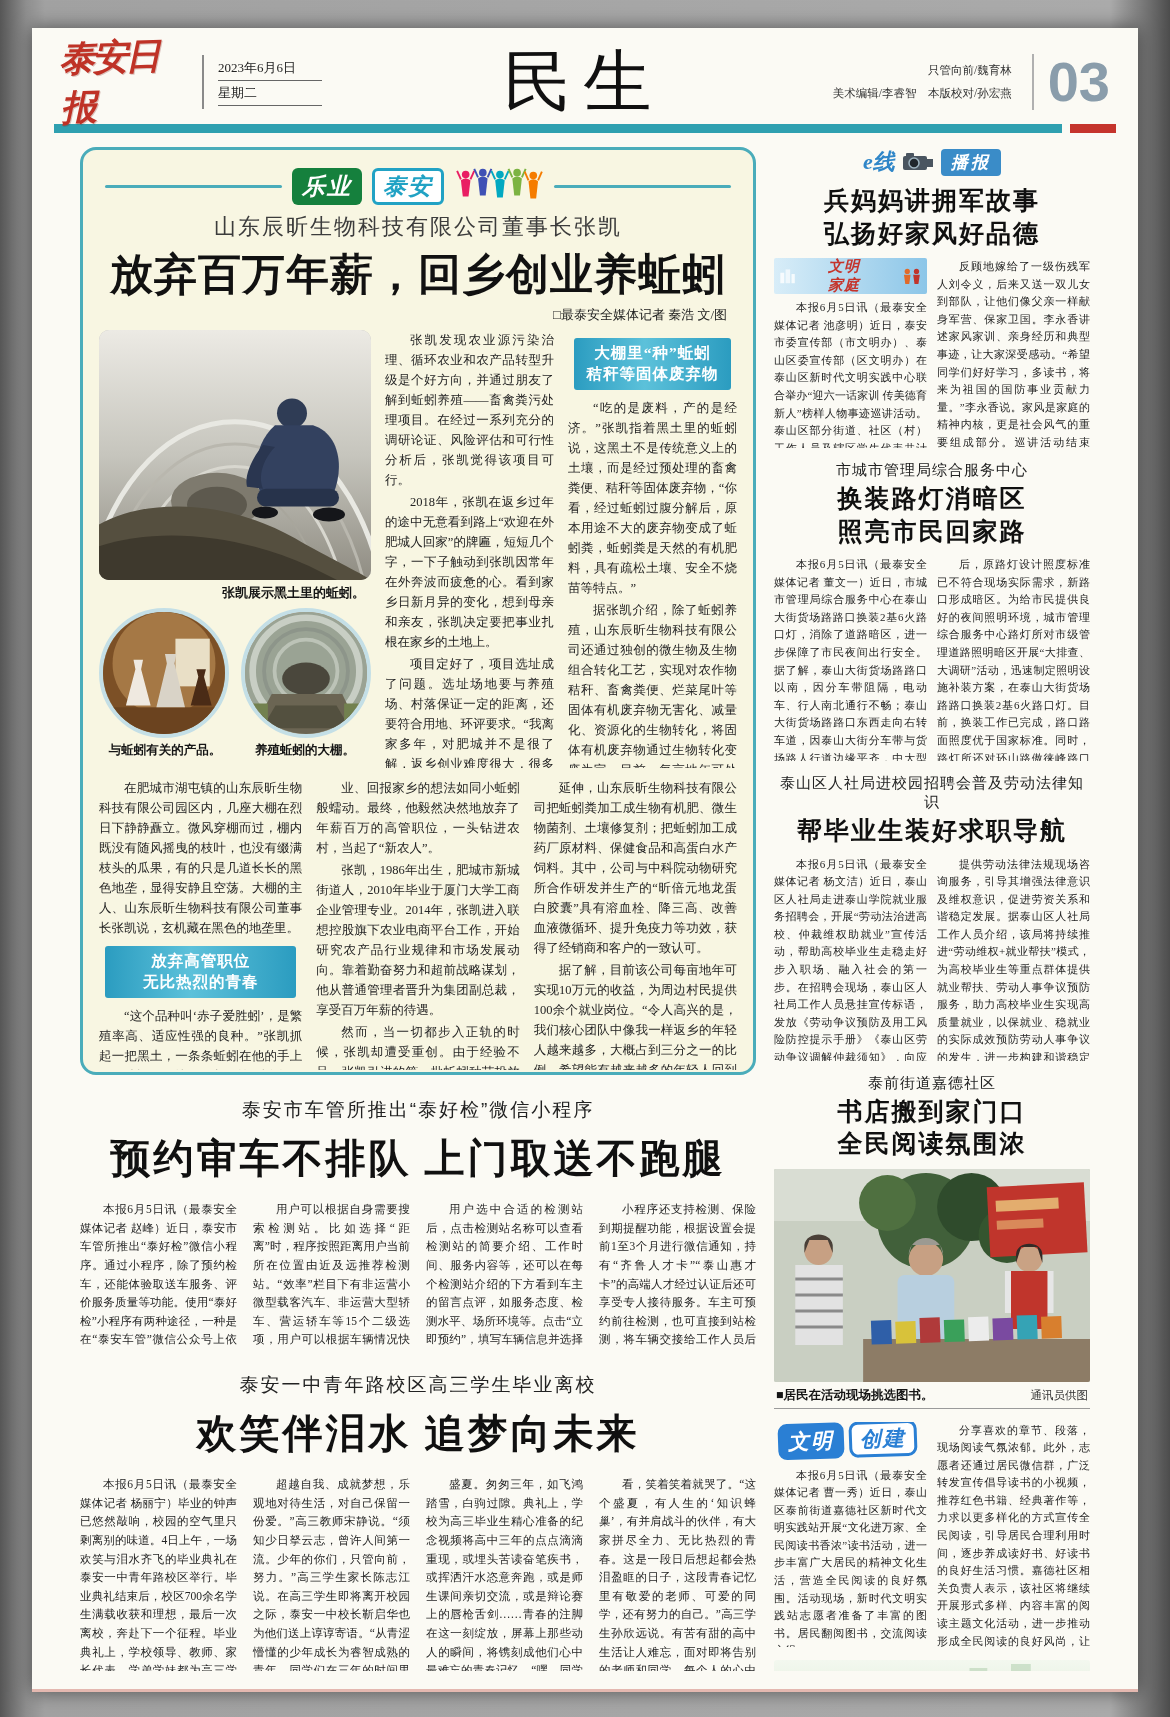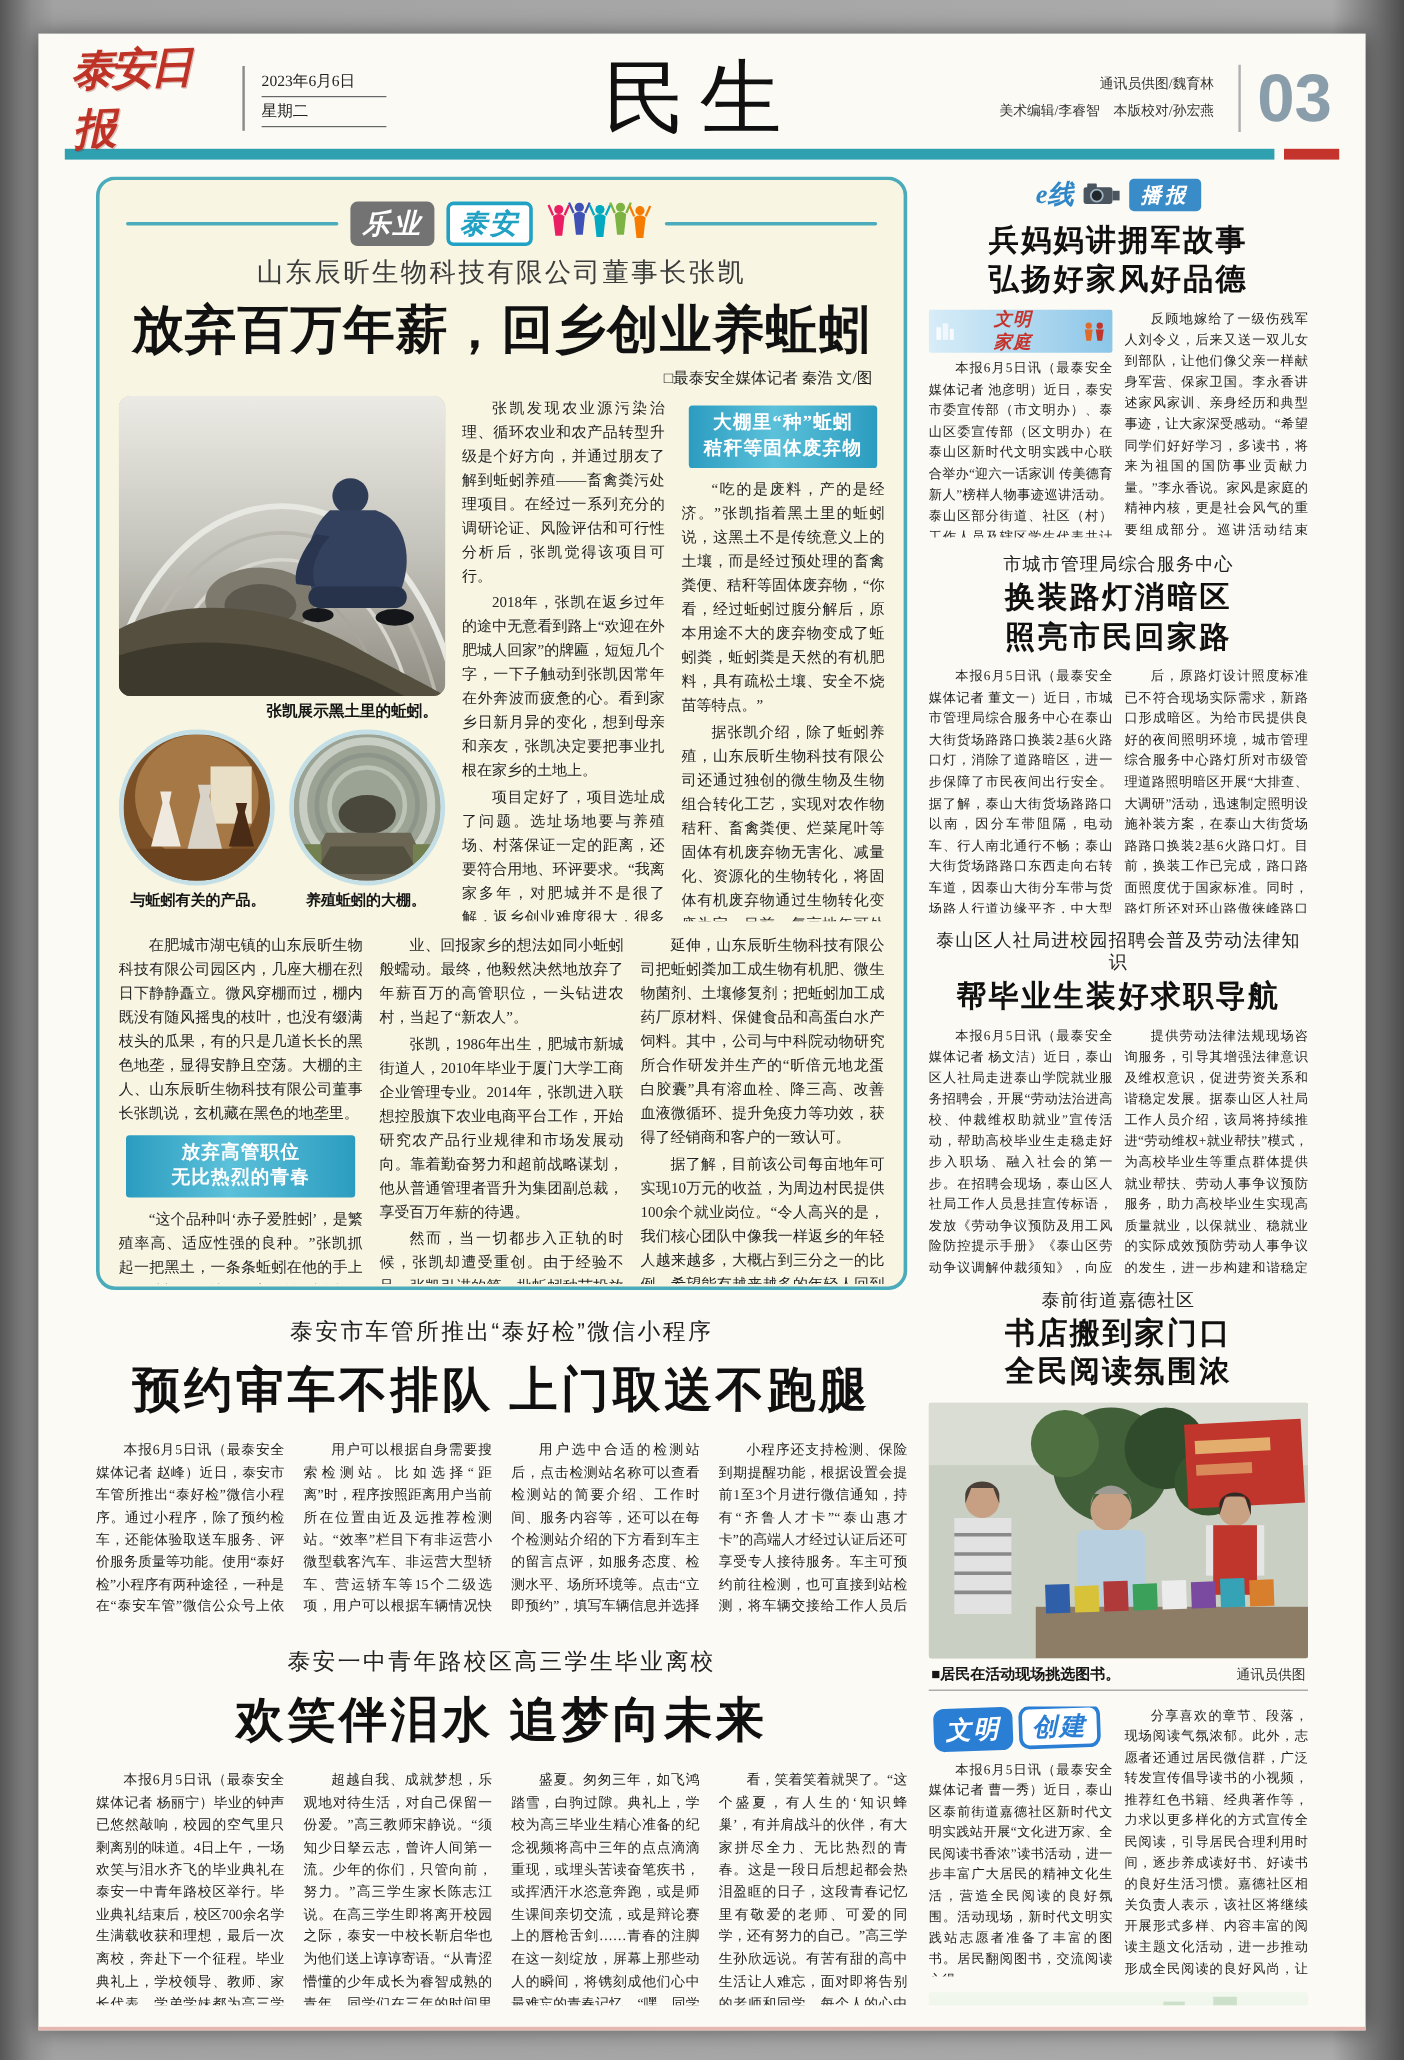--- a/index.html
+++ b/index.html
@@ -30,21 +30,21 @@
 
   
   .content { display:flex; gap:18px; margin:14px 32px 0; height:1524px; overflow:hidden; }
   .left-region { width:676px; flex-shrink:0; }
   .rail { width:316px; flex-shrink:0; }
 
   
   .feature { border:3px solid #4aacba; border-radius:16px; background:#f8f6e2; padding:12px 16px; height:928px; overflow:hidden; }
   .badge-row { display:flex; align-items:center; gap:10px; margin:4px 6px 6px; }
   .badge-row .bline { flex:1; height:3px; background:#4aacba; border-radius:2px; }
-  .lb { background:#737373; color:#fff; font-size:23px; font-weight:900; font-style:italic; padding:3px 10px; border-radius:6px; letter-spacing:2px; }
+  .lb { background:#15803d; color:#fff; font-size:23px; font-weight:900; font-style:italic; padding:3px 10px; border-radius:6px; letter-spacing:2px; }
   .rb { background:#fff; color:#21a2c4; border:3px solid #21a2c4; font-size:23px; font-weight:900; font-style:italic; padding:0 8px; border-radius:6px; letter-spacing:2px; }
   .f-kicker { text-align:center; font-size:22px; color:#3c3c3c; letter-spacing:2px; margin-top:4px; }
   .f-head { text-align:center; font-size:43px; font-weight:900; color:#111; letter-spacing:1px; margin:4px 0 2px; }
   .f-byline { text-align:right; font-size:13px; color:#222; padding-right:10px; margin-bottom:6px; }
   .f-top { display:flex; gap:14px; height:438px; overflow:hidden; }
   .imgblock { width:272px; flex-shrink:0; }
   .main-photo { width:272px; height:250px; border-radius:10px; overflow:hidden; background:#bbb; }
   .cap { font-size:13px; font-weight:700; color:#151515; }
   .cap-main { text-align:right; margin:4px 6px 6px 0; }
   .circles { display:flex; justify-content:space-between; margin-top:4px; }
@@ -102,21 +102,21 @@
     <div class="logo">泰安日报</div>
     <div class="mast-div"></div>
     <div class="datebox">
       <div class="date">2023年6月6日</div>
       <div class="weekday">星期二</div>
     </div>
     <div class="mast-sp"></div>
     <div class="section-title">民生</div>
     <div class="mast-sp"></div>
     <div class="editors">
-      <div>通讯员供图/魏育林</div>
+      <div>只管向前/魏育林</div>
       <div>美术编辑/李睿智　本版校对/孙宏燕</div>
     </div>
     <div class="pagenum">03</div>
   </header>
   <div class="rulebar">
     <div class="teal"></div>
     <div class="redend"></div>
   </div>
 
   <div class="content">

